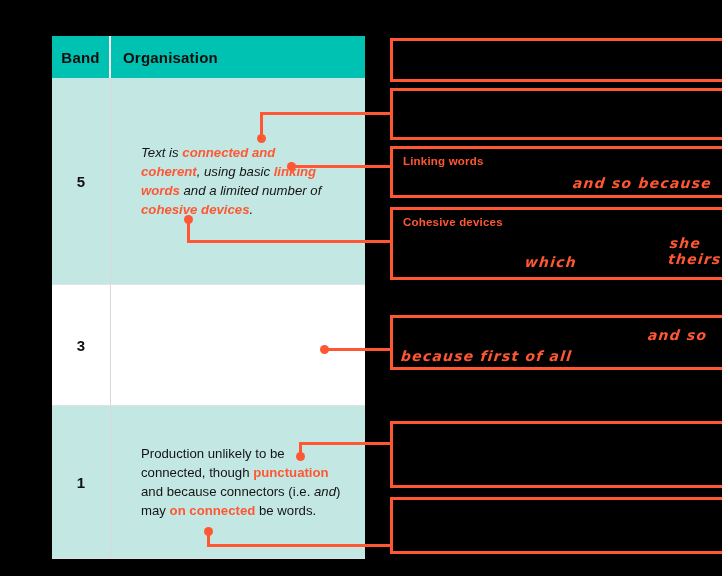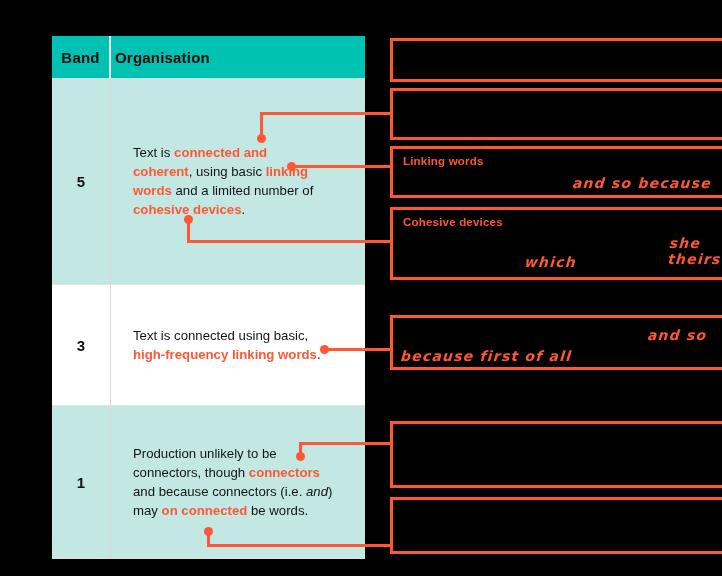--- a/index.html
+++ b/index.html
@@ -11,21 +11,21 @@
     position:relative;
   }
   #stage{position:absolute;left:0;top:0;width:722px;height:576px;margin-left:40px;}
 
   
   .table{position:absolute;left:12px;top:36px;width:313px;}
   .trow{display:flex;position:relative;}
   .hdr{background:#00C2B2;height:42px;}
   .hdr .cband,.hdr .corg{display:flex;align-items:center;}
   .cband{width:59px;flex:0 0 59px;display:flex;align-items:center;justify-content:center;box-sizing:border-box;}
-  .corg{flex:1;box-sizing:border-box;padding-left:4px;display:flex;align-items:center;}
+  .corg{flex:1;box-sizing:border-box;padding-left:12px;display:flex;align-items:center;}
   .hdr .cband{border-right:2px solid #ffffff;}
   .hdr .corg{border-left:0;}
   .hdr-text{font-size:15px;font-weight:bold;color:#0d0d0d;letter-spacing:.2px;}
 
   .mint{background:#C3E8E4;}
   .white{background:#FFFFFF;}
   .r5{height:206px;}
   .r3{height:120px;}
   .r1{height:152px;}
   .trow.body .cband{border-right:1px solid #d8d8d8;justify-content:center;}
@@ -59,39 +59,36 @@
       <div class="corg">
         <span class="hdr-text">Organisation</span>
       </div>
     </div>
 
     <div class="trow body mint r5">
       <div class="cband">
         <span class="bandnum">5</span>
       </div>
       <div class="corg">
-        <div class="celltext" style="max-width:196px;"><span>Text is </span><span class="hl">connected and coherent</span><span>, using basic </span><span class="hl">linking words</span><span> and a limited number of </span><span class="hl">cohesive devices</span><span>.</span></div>
+        <div class="celltext" style="max-width:196px;font-style:italic;"><span>Text is </span><span class="hl">connected and coherent</span><span>, using basic </span><span class="hl">linking words</span><span> and a limited number of </span><span class="hl">cohesive devices</span><span>.</span></div>
       </div>
     </div>
 
     <div class="trow body white r3">
       <div class="cband">
         <span class="bandnum">3</span>
-      </div>
-      <div class="corg">
-        <div class="celltext" style="max-width:196px;"><span>Text is connected using basic, </span><span class="hl">high-frequency linking words</span><span>.</span></div>
       </div>
     </div>
 
     <div class="trow body mint r1">
       <div class="cband">
         <span class="bandnum">1</span>
       </div>
       <div class="corg">
-        <div class="celltext" style="max-width:200px;"><span>Production unlikely to be connectors, though </span><span class="hl">connectors</span><span> and because connectors (i.e. </span><span class="ital">and</span><span>) may </span><span class="hl">on connected</span><span> be words.</span></div>
+        <div class="celltext" style="max-width:200px;"><span>Production unlikely to be connected, though </span><span class="hl">punctuation</span><span> and because connectors (i.e. </span><span class="ital">and</span><span>) may </span><span class="hl">on connected</span><span> be words.</span></div>
       </div>
     </div>
 
   </div>
 
   <div class="dot" style="left:217px;top:134px;"></div>
   <div class="seg" style="left:220px;top:112px;width:3px;height:26px;"></div>
   <div class="seg" style="left:220px;top:112px;width:133px;height:3px;"></div>
 
   <div class="dot" style="left:247px;top:162px;"></div>

